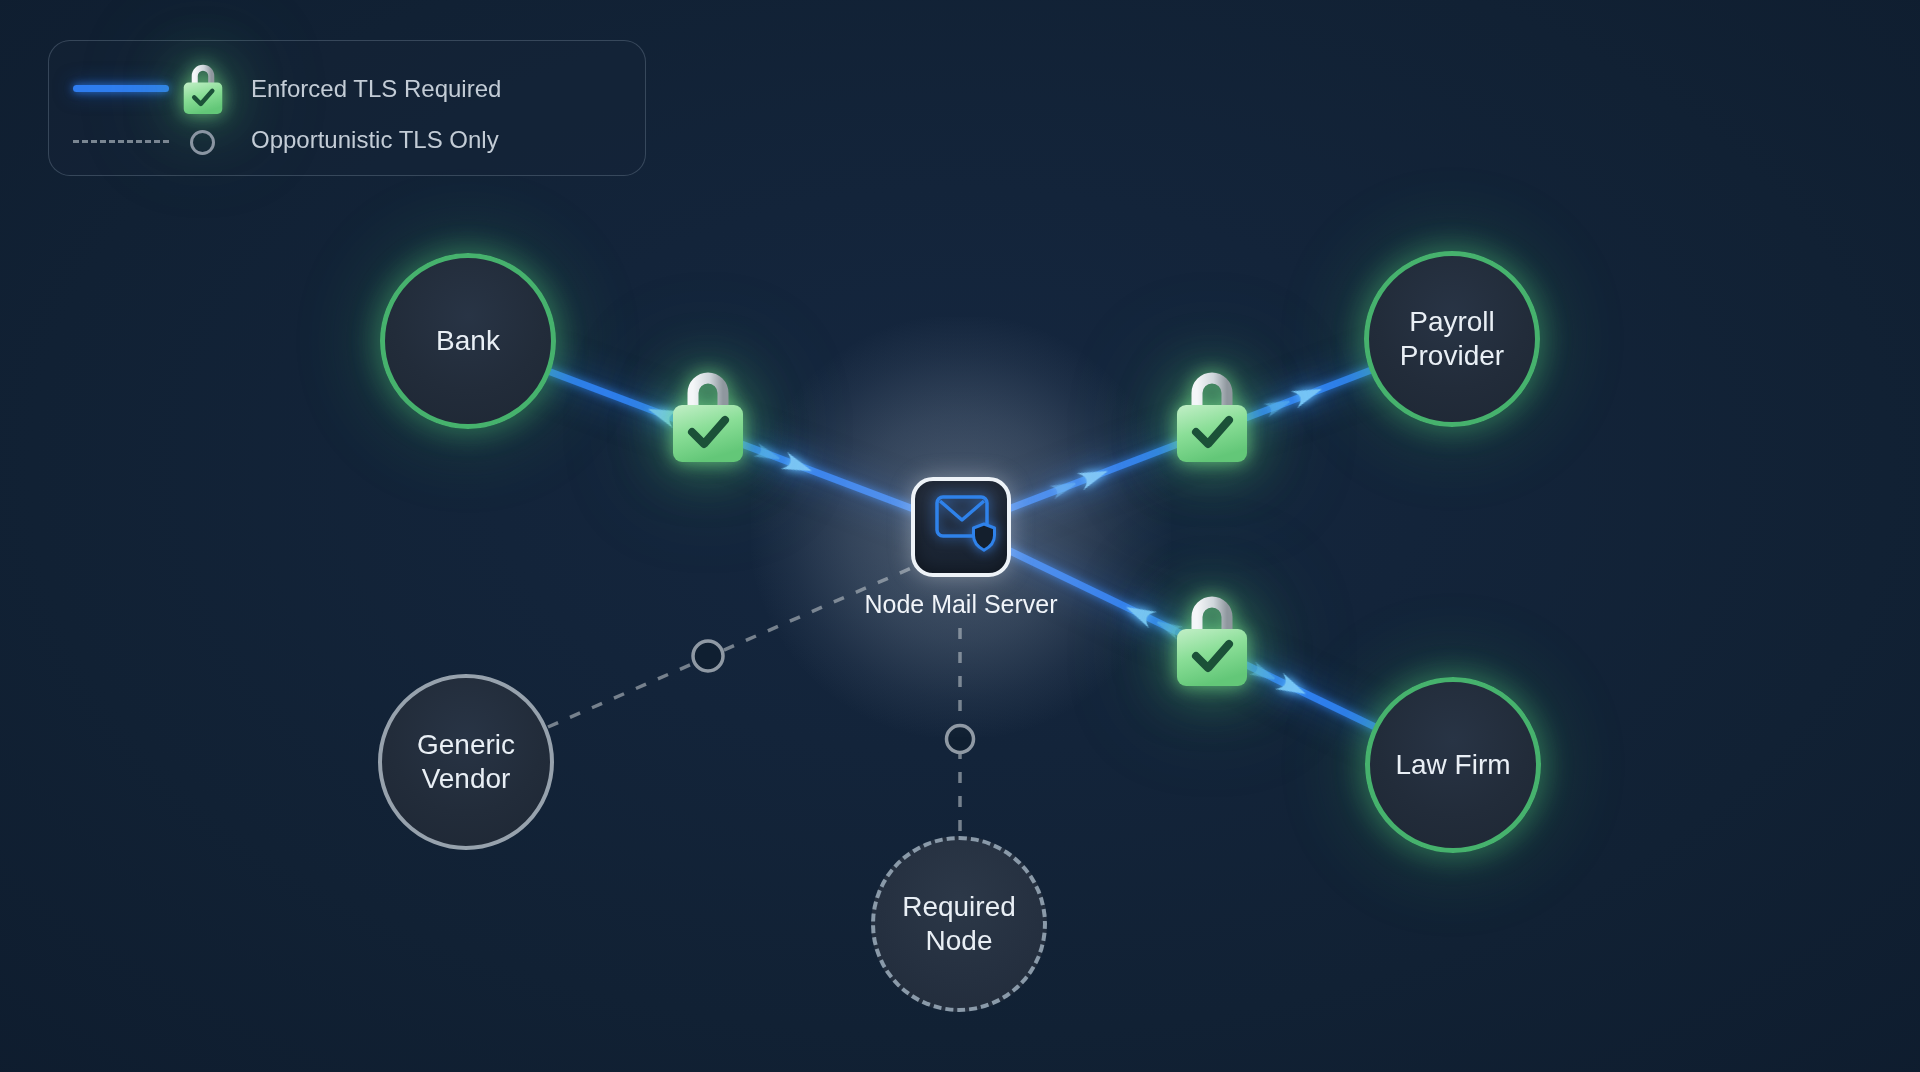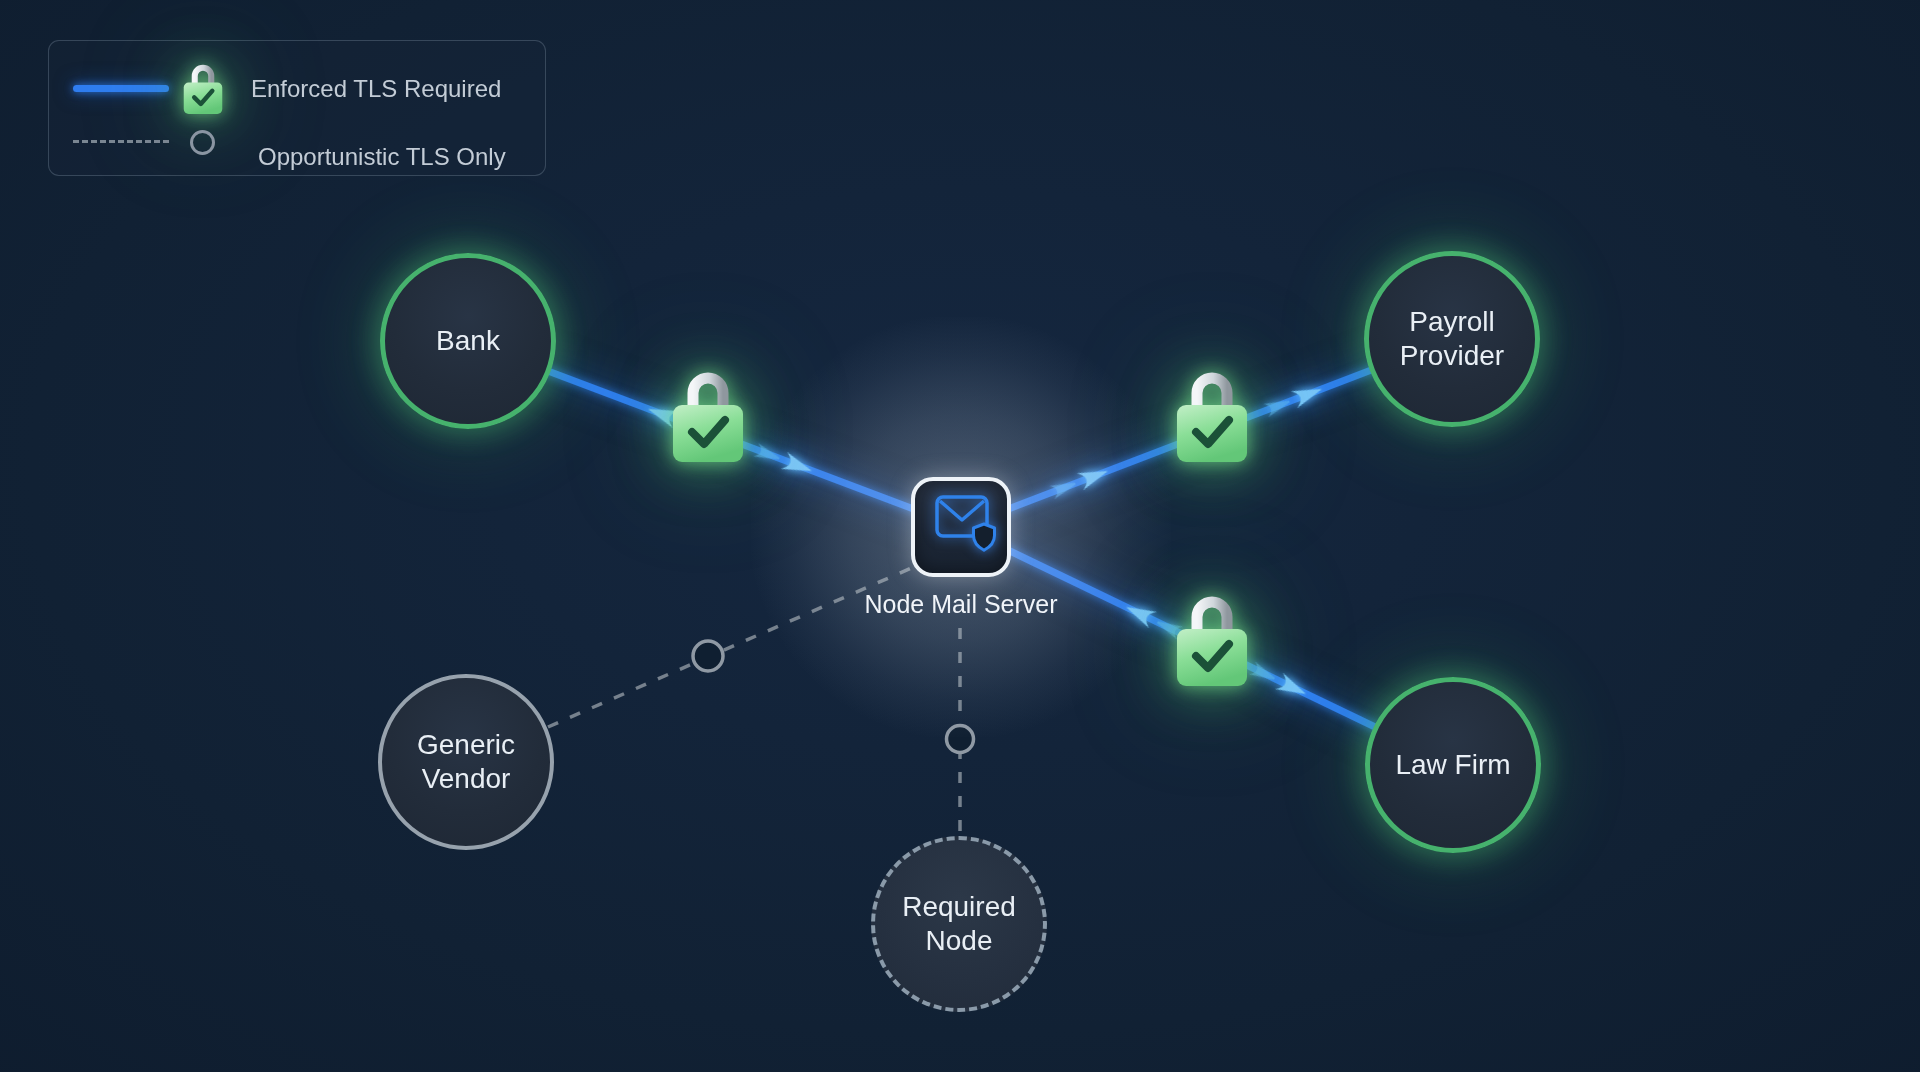--- a/index.html
+++ b/index.html
@@ -55,30 +55,30 @@
   .lock--left{left:668px;top:364px;}
   .lock--topright{left:1172px;top:364px;}
   .lock--bottomright{left:1172px;top:588px;}
   .lock-svg{display:block;
     filter:drop-shadow(0 0 9px rgba(125,230,140,.7)) drop-shadow(0 0 26px rgba(85,205,115,.5)) drop-shadow(0 0 48px rgba(60,180,95,.3));}
   .lock-shackle{fill:none;stroke:url(#shackleGrad);stroke-width:11;stroke-linecap:round;}
   .lock-body{fill:url(#bodyGrad);}
   .lock-check{fill:none;stroke:#1b5138;stroke-width:8;stroke-linecap:round;stroke-linejoin:round;}
 
   
-  .legend{position:absolute;left:48px;top:40px;width:498px;height:136px;box-sizing:border-box;z-index:6;
-    border:1.5px solid rgba(150,168,185,.28);border-radius:11px;background:rgba(22,38,56,.35);text-align:center;}
+  .legend{position:absolute;left:48px;top:40px;width:598px;height:136px;box-sizing:border-box;z-index:6;
+    border:1.5px solid rgba(150,168,185,.28);border-radius:22px;background:rgba(22,38,56,.35);text-align:center;}
   .legend-line-solid{position:absolute;left:24px;top:44px;width:96px;height:7px;border-radius:4px;background:#2f7df0;
     box-shadow:0 0 8px rgba(47,125,240,.9),0 0 20px rgba(37,110,230,.55);}
   .legend-lock{position:absolute;left:132px;top:19px;}
   .legend-line-dashed{position:absolute;left:24px;top:99px;width:96px;height:0;border-top:3.5px dashed #7a8692;}
   .legend-circle{position:absolute;left:141px;top:89px;width:19px;height:19px;border-radius:50%;border:3.5px solid #8a95a2;}
   .legend-label{position:absolute;left:202px;color:#c3ccd6;font-size:24px;line-height:30px;white-space:nowrap;}
   .legend-label--1{top:33px;}
-  .legend-label--2{top:101px;margin-left:7px;}
+  .legend-label--2{top:84px;}
 </style>
 </head>
 <body>
 
 <div class="stage">
 
   <svg width="0" height="0" style="position:absolute" aria-hidden="true">
     <defs>
       <linearGradient id="shackleGrad" x1="0" y1="0" x2="1" y2="0">
         <stop offset="0" stop-color="#f4f6f8"></stop>

